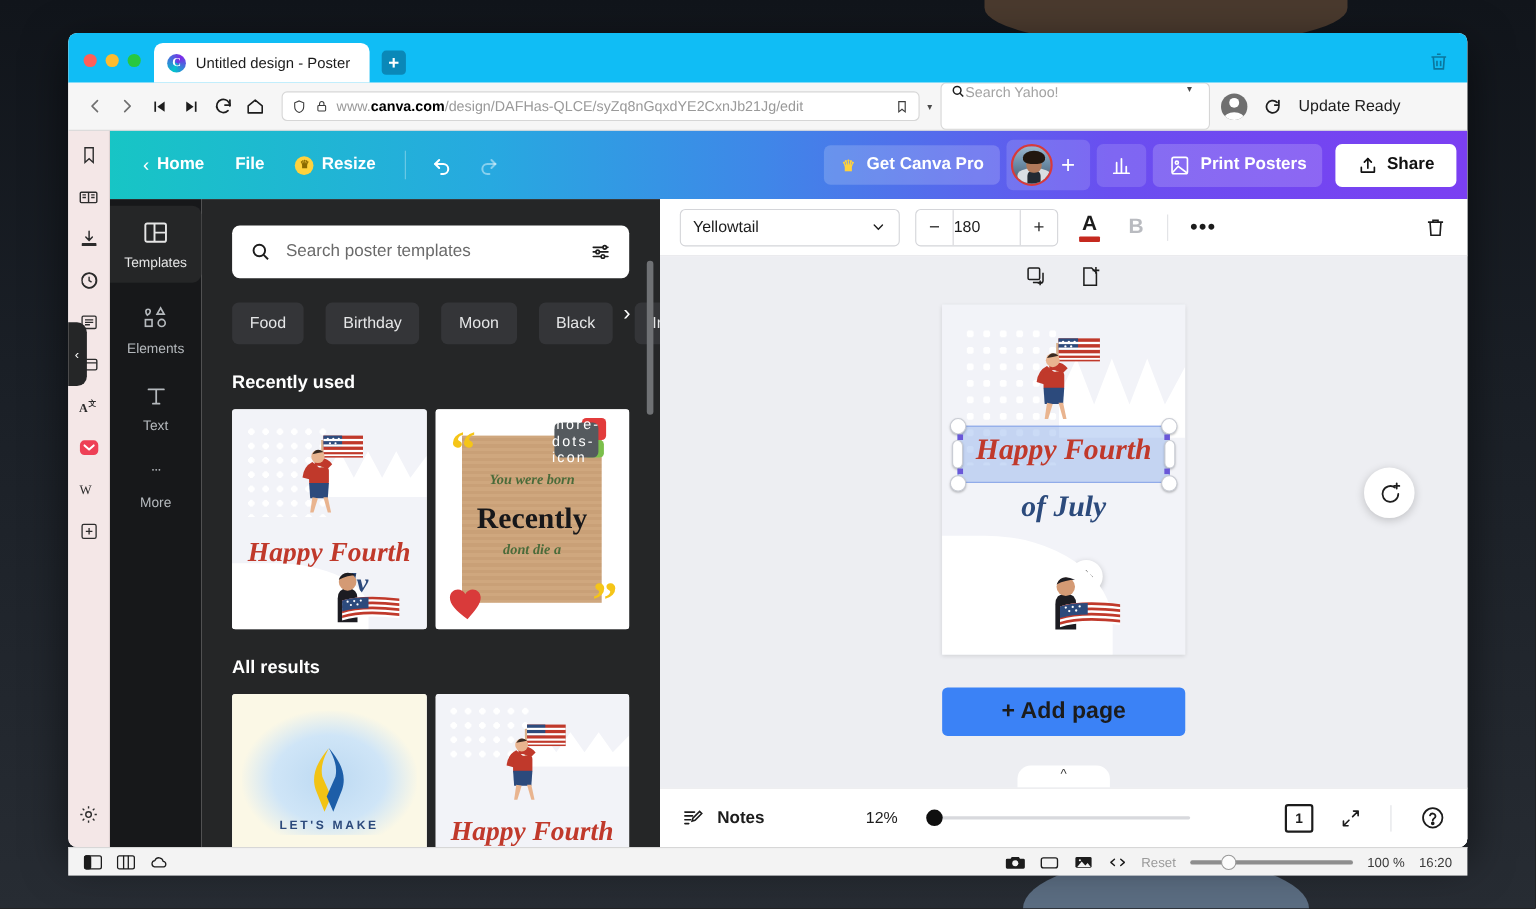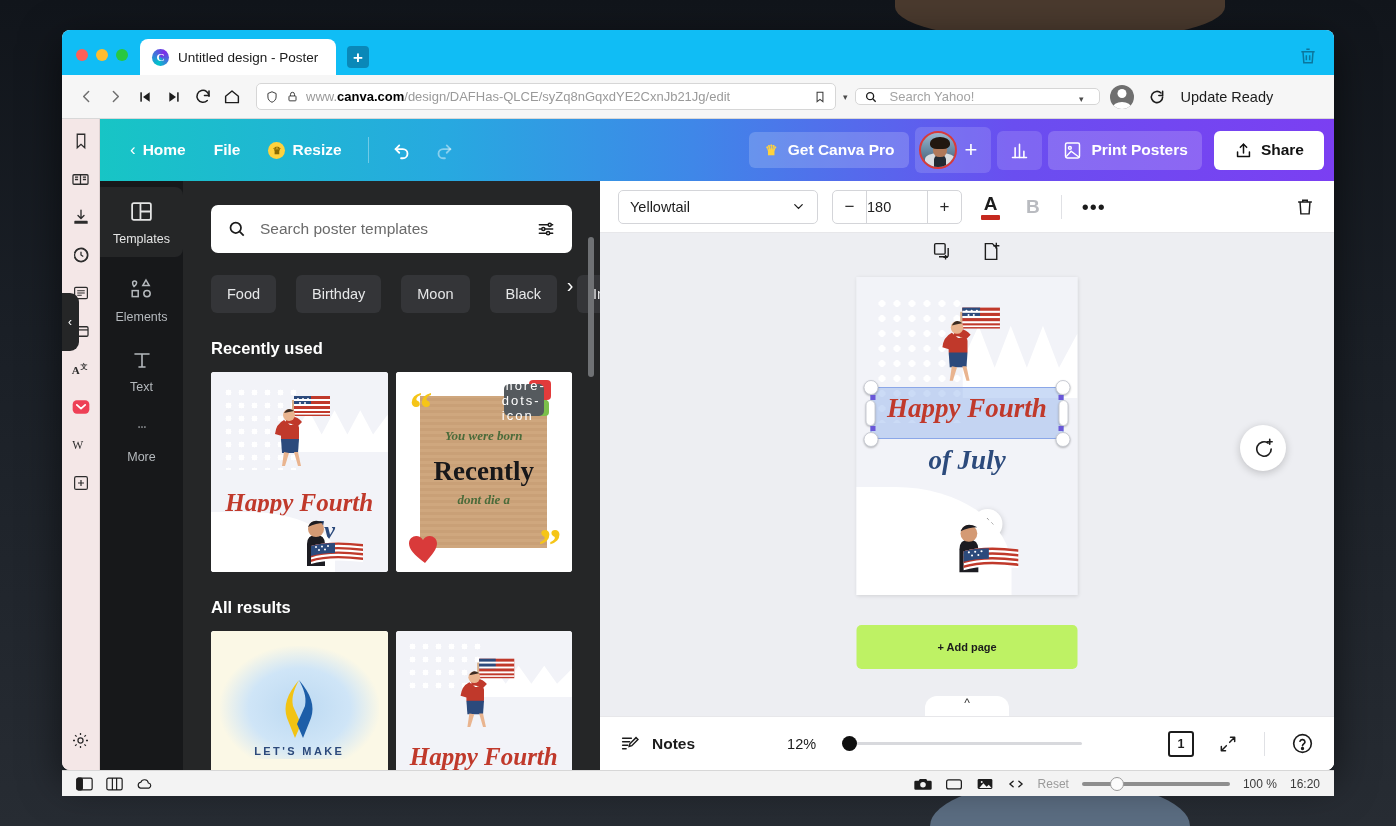--- a/index.html
+++ b/index.html
@@ -76,22 +76,22 @@
   .urlwrap {
     flex:0 0 580px; margin-left:10px; height:27px; background:#fff;
     border:1px solid #d6d6d6; border-radius:5px;
     display:flex; align-items:center; gap:7px; padding:0 8px;
   }
   .url-text { font-size:13px; color:#9a9a9a; white-space:nowrap; flex:1; }
   .url-text b { color:#000000; font-weight:700; }
   .url-bm { color:#3b3b3b; }
   .caret-sm { color:#4a4a4a; font-size:9px; padding:0 7px; }
   .searchwrap {
-    flex:0 0 245px; height:17px; background:#fff; border:1px solid #d6d6d6;
-    border-radius:5px; display:flex; align-items:flex-end; gap:12px; padding:0 8px;
+    flex:0 0 245px; height:43px; background:#fff; border:1px solid #d6d6d6;
+    border-radius:5px; display:flex; align-items:flex-start; gap:0; padding:0 8px;
   }
   .search-ph { font-size:13px; color:#a3a3a3; flex:1; }
   .nav-right { display:flex; align-items:center; gap:9px; margin-left:10px; }
   .avatar-circ {
     width:24px; height:24px; border-radius:50%; background:#6f6f6f;
     position:relative; overflow:hidden;
   }
   .avatar-circ::after{
     content:""; position:absolute; left:50%; top:4px; transform:translateX(-50%);
     width:9px; height:9px; border-radius:50%; background:#fff;
@@ -304,23 +304,23 @@
     box-shadow:0 2px 6px rgba(0,0,0,.22); display:flex; align-items:center; justify-content:center;
     color:#1e1e1e;
   }
   .comment-fab {
     position:absolute; right:48px; top:192px; width:46px; height:46px; border-radius:50%;
     background:#fff; box-shadow:0 2px 9px rgba(0,0,0,.2);
     display:flex; align-items:center; justify-content:center; color:#1e1e1e;
   }
   .addpage {
     position:absolute; left:50%; transform:translateX(-50%); top:392px;
-    width:221px; height:44px; background:#bef264; border-radius:5px;
+    width:221px; height:44px; background:#3b82f6; border-radius:5px;
     display:flex; align-items:center; justify-content:center;
-    font-size:11px; font-weight:700; color:#1c1c1c;
+    font-size:21px; font-weight:700; color:#1c1c1c;
   }
   .notch {
     position:absolute; left:50%; transform:translateX(-50%); bottom:0;
     width:84px; height:20px; background:#fff; border-radius:12px 12px 0 0;
     display:flex; align-items:flex-start; justify-content:center; color:#333; font-size:12px;
   }
 
   
   .edbottom {
     height:54px; background:#fff; border-top:1px solid #e7e7ea;

